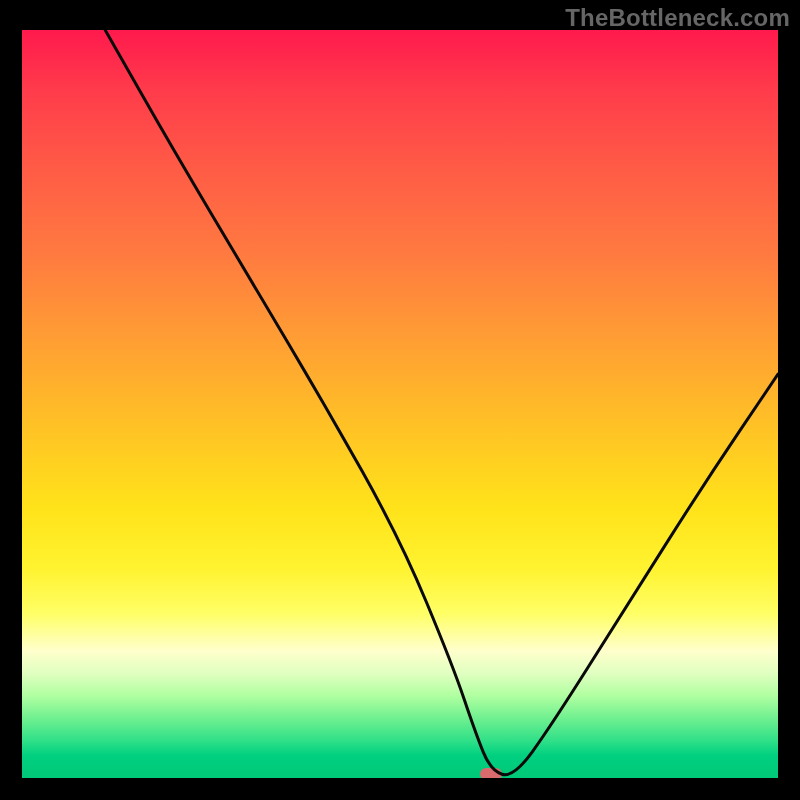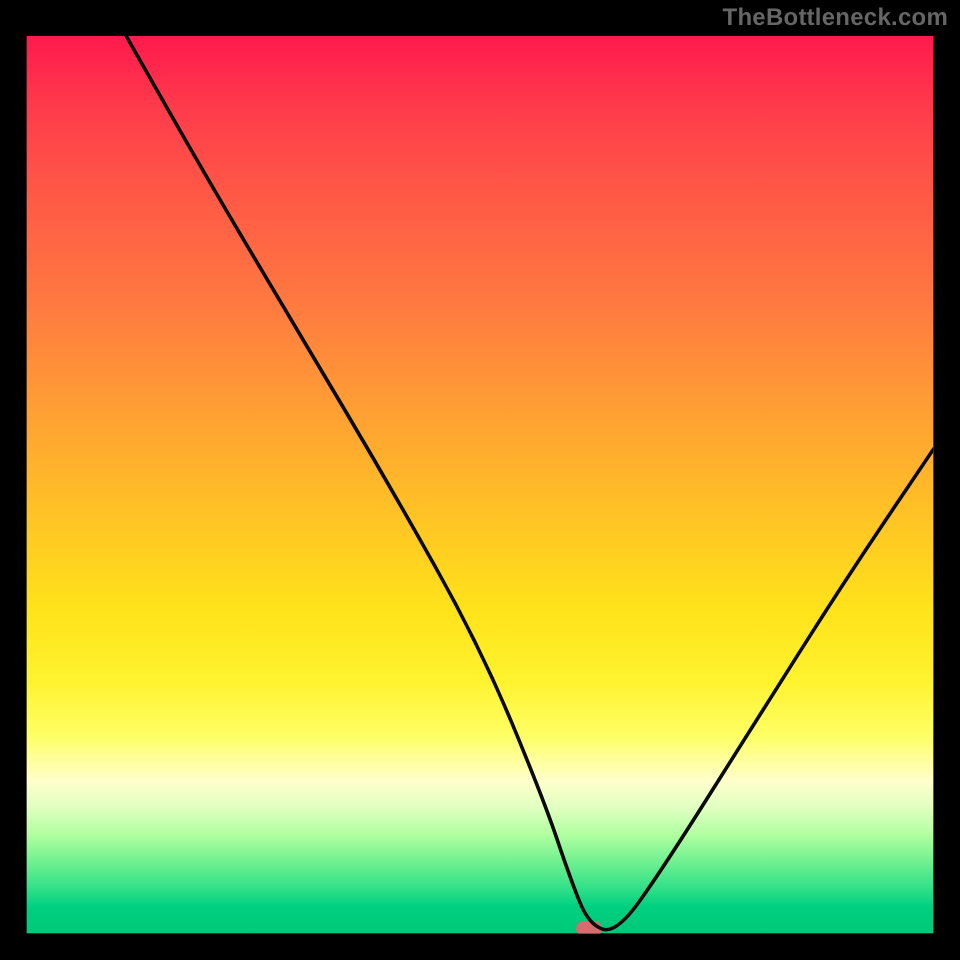--- a/index.html
+++ b/index.html
@@ -15,21 +15,21 @@
     position: relative;
     width: 800px;
     height: 800px;
     background: #000;
   }
   .watermark {
     position: absolute;
     top: 4px;
     right: 10px;
     color: #666;
-    font-size: 20px;
+    font-size: 24px;
     font-weight: 600;
     letter-spacing: 0.2px;
     z-index: 30;
   }
   .plot {
     position: absolute;
     left: 22px;
     top: 30px;
     width: 756px;
     height: 748px;

